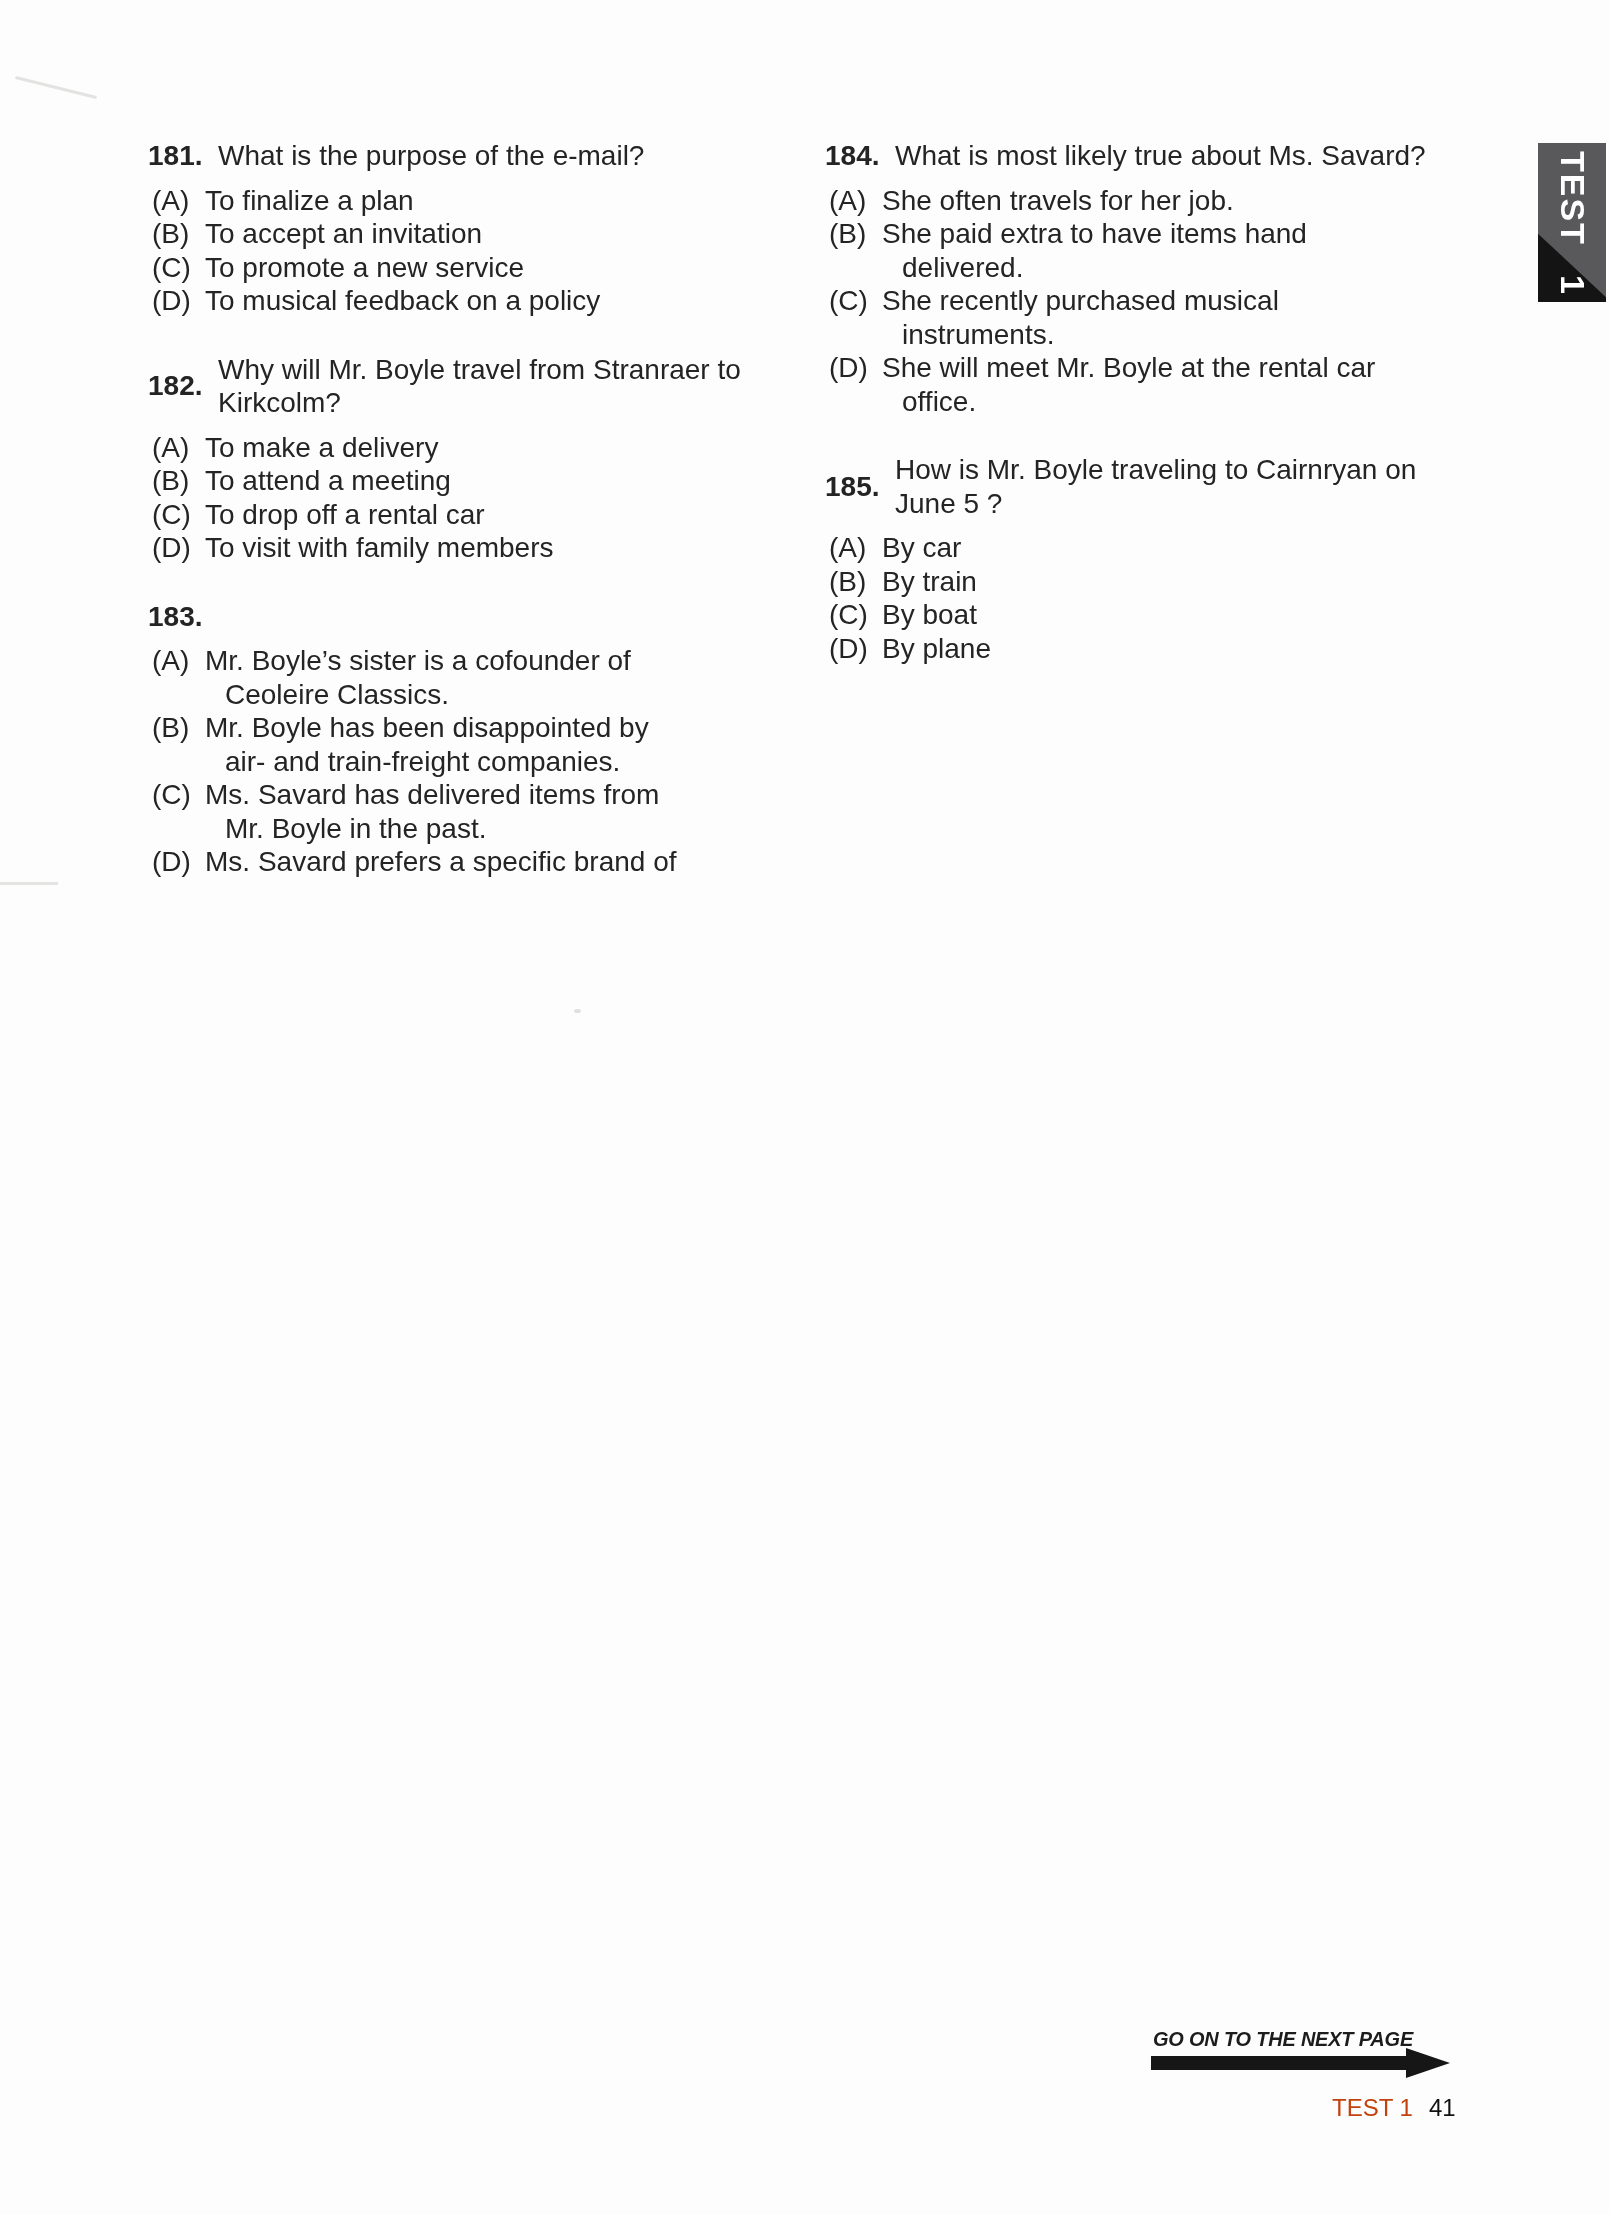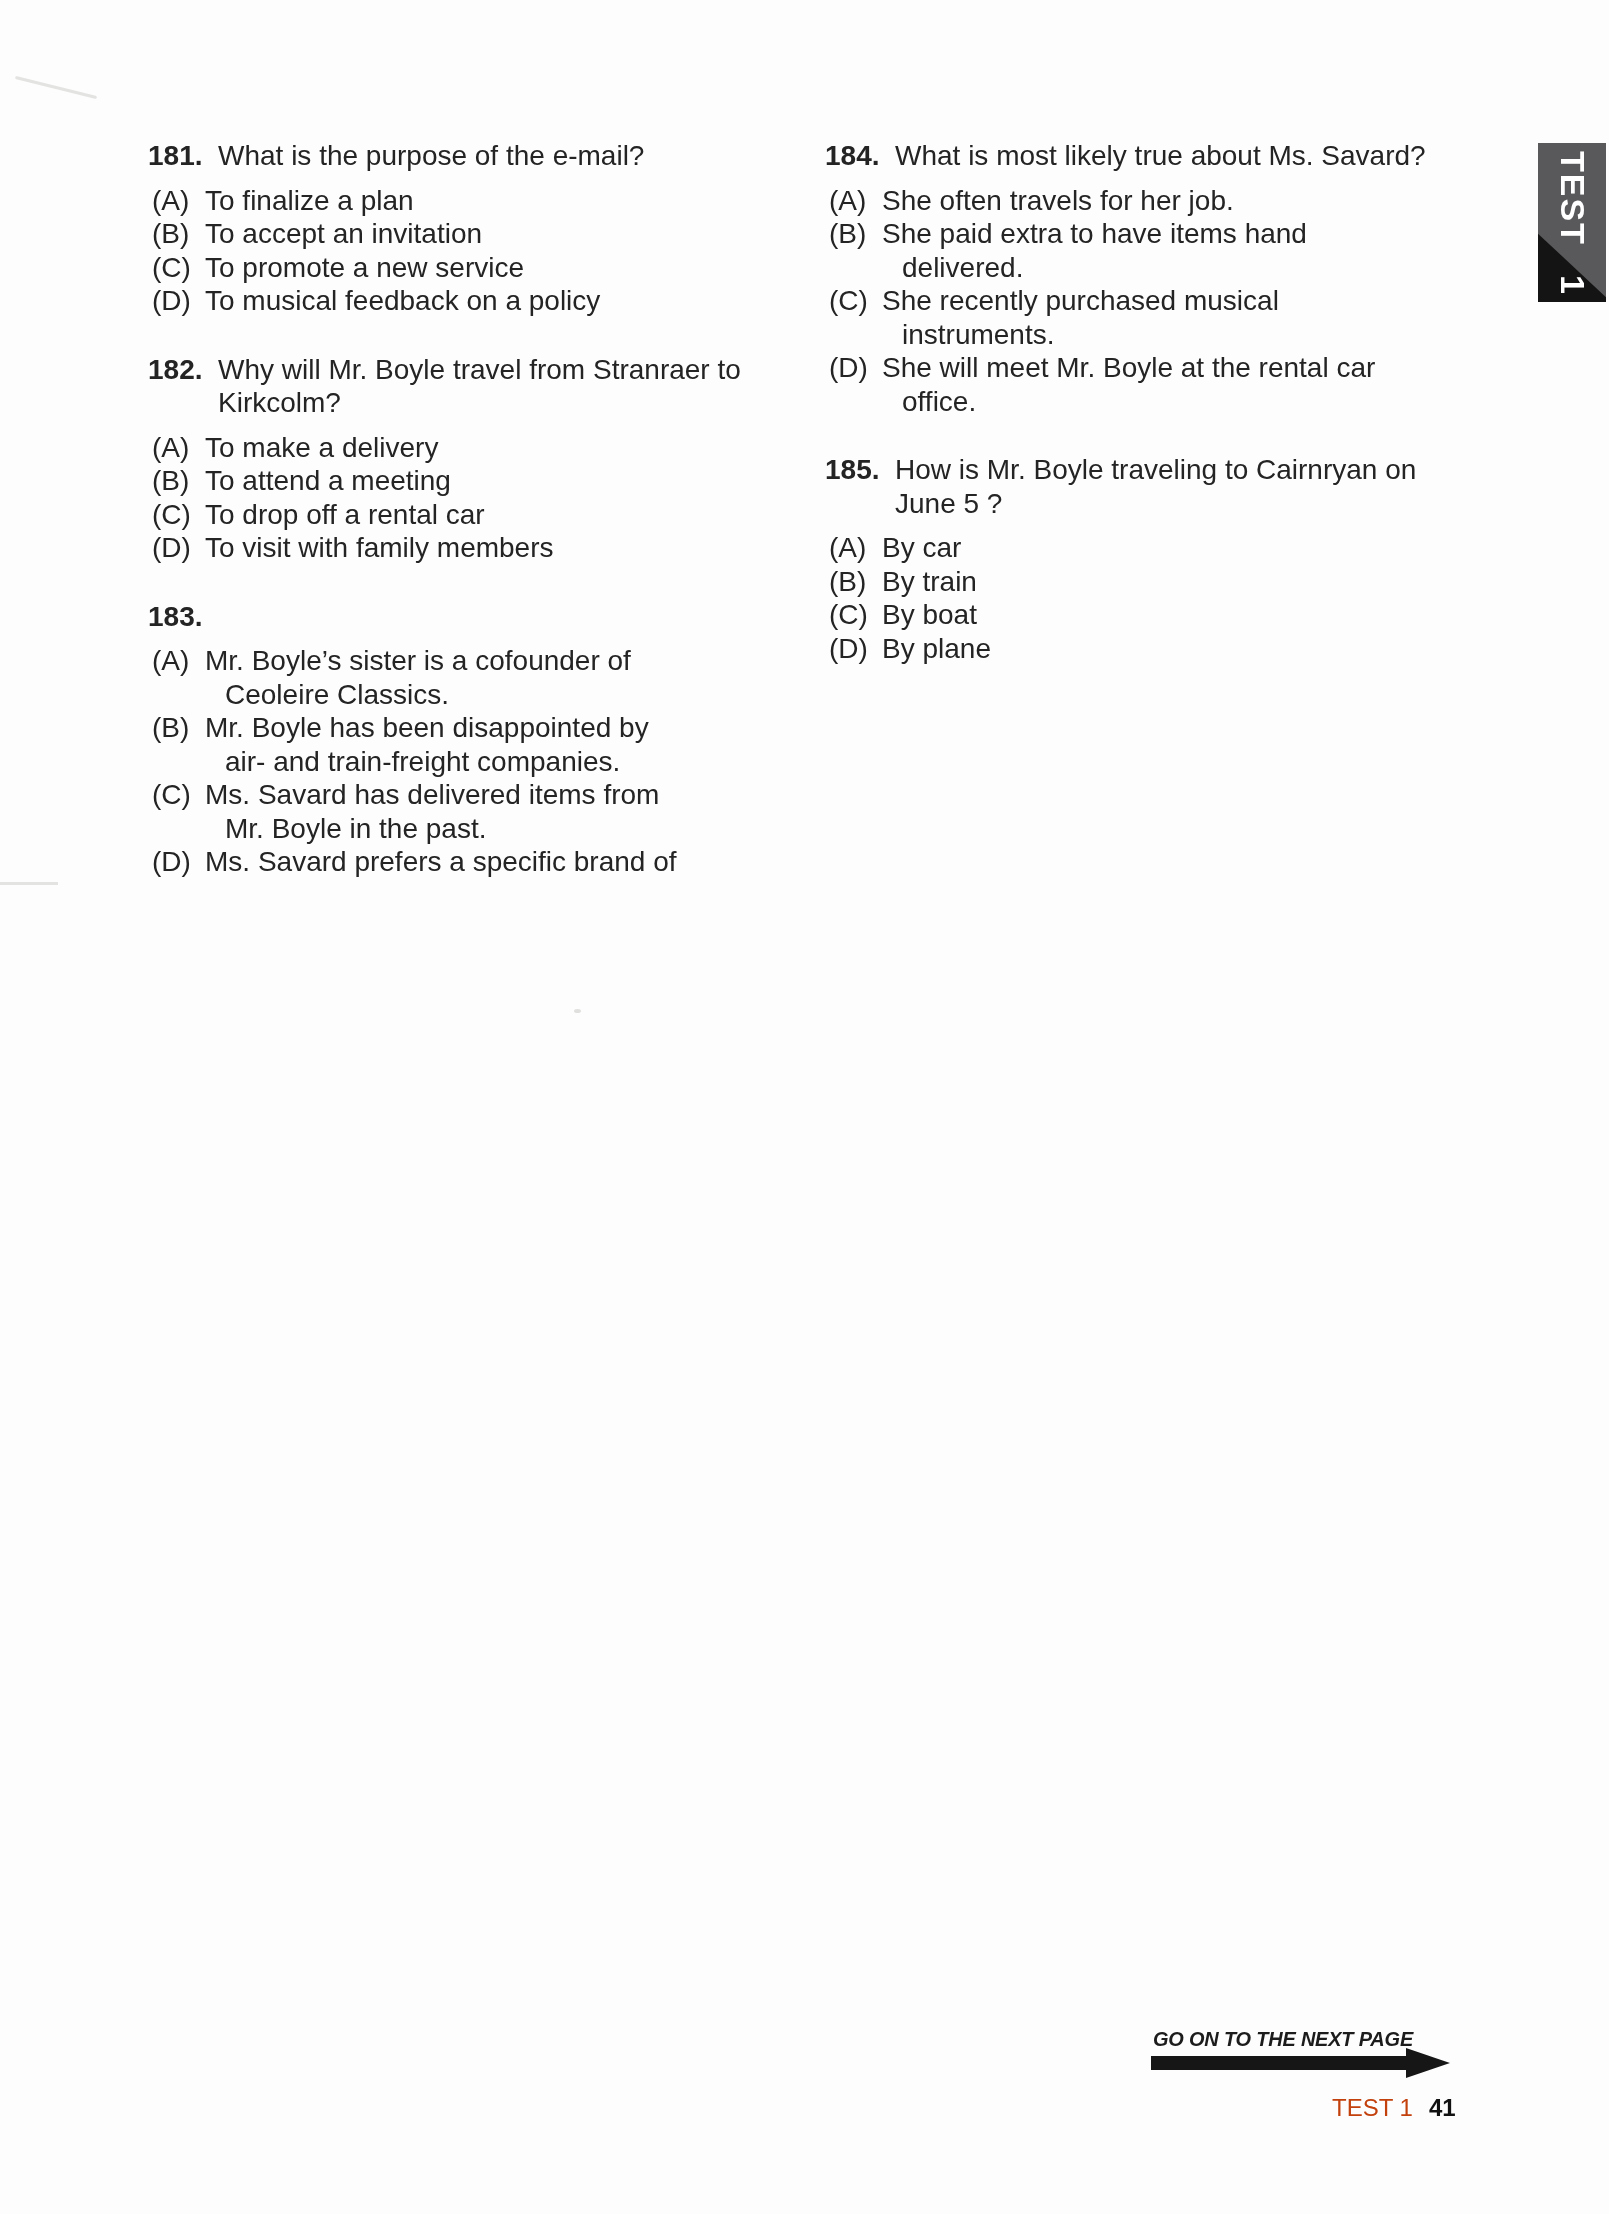--- a/index.html
+++ b/index.html
@@ -15,21 +15,21 @@
     color:#242424;
     overflow:hidden;
   }
 
   
   .col { position:absolute; font-size:28px; line-height:33.5px; }
   .col-left  { left:148px; top:139px; width:650px; }
   .col-right { left:825px; top:139px; width:640px; }
 
   .question { margin-bottom:35px; }
-  .qrow { display:flex; }
+  .qrow { display:flex;align-items:center; }
   .qnum { flex:none; width:70px; font-weight:bold; white-space:nowrap; }
   .qtext { flex:1; }
   .qline { display:block; white-space:nowrap; }
 
   .options { margin-top:11px; padding-left:4px; }
   .opt { display:flex; }
   .opt-marker { flex:none; width:53px; white-space:nowrap; }
   .opt-text { flex:1; }
   .opt-line { display:block; white-space:nowrap; }
   .opt-line.cont { padding-left:20px; }
@@ -77,21 +77,21 @@
     width:0; height:0;
     border-left:44px solid #161616;
     border-top:15px solid transparent;
     border-bottom:15px solid transparent;
   }
   .pagefoot {
     position:absolute; left:1332px; top:2094px;
     font-size:24px; white-space:nowrap;
   }
   .pagefoot .ft-test { color:#c2410c; }
-  .pagefoot .ft-num { font-weight:bold; color:#111111; margin-left:16px;margin-top:8px; }
+  .pagefoot .ft-num { font-weight:normal; color:#111111; margin-left:16px;margin-top:8px; }
 
   
   .artifact { position:absolute; pointer-events:none; }
   .artifact-curl {
     left:14px; top:86px; width:84px; height:3px;
     background:#dcdcda; transform:rotate(14deg); border-radius:2px; opacity:.8;
   }
   .artifact-edge {
     left:0; top:882px; width:58px; height:3px; background:#e3e3e1;
   }

